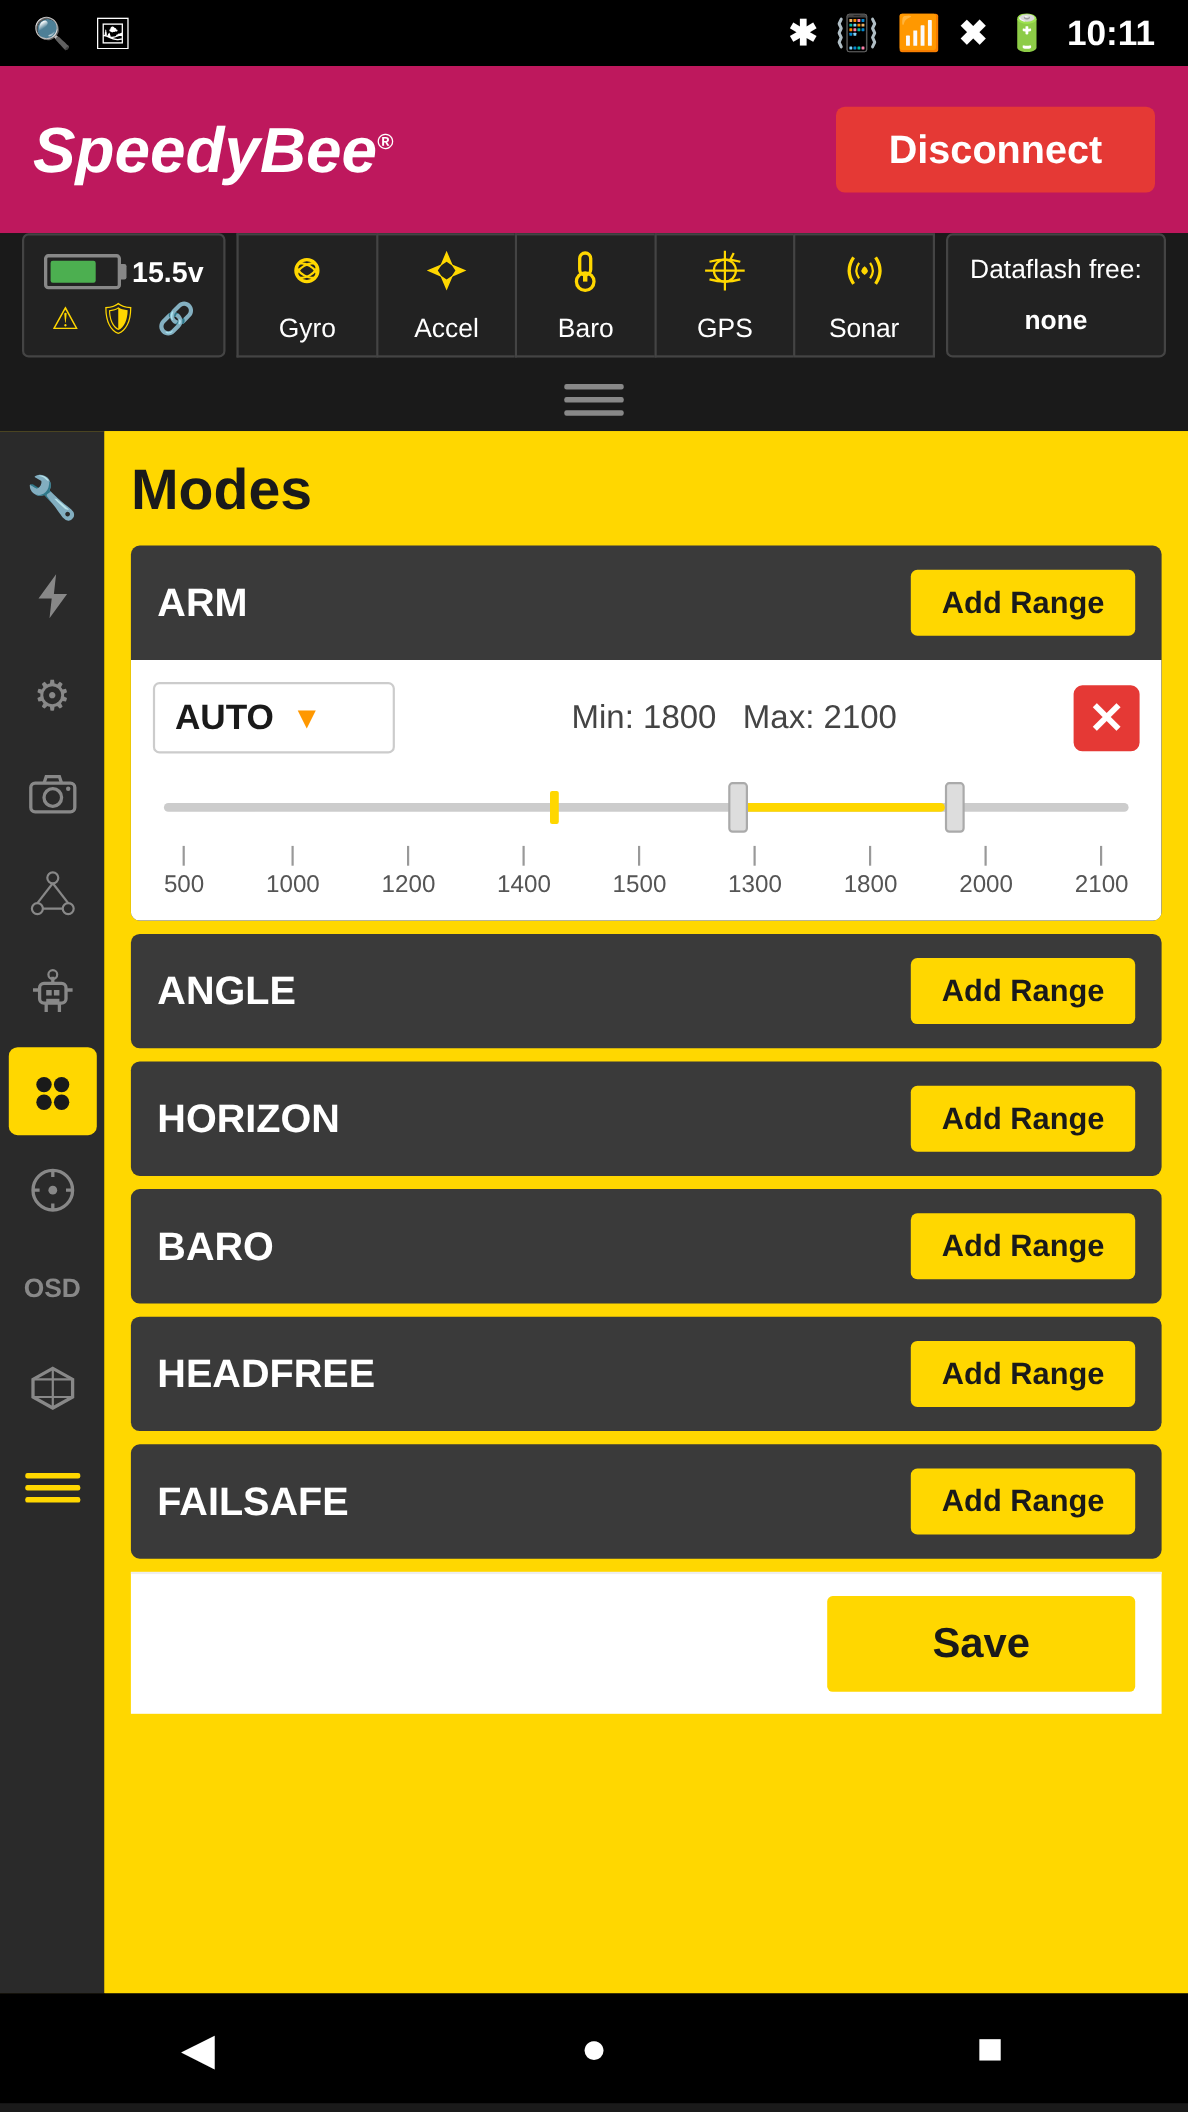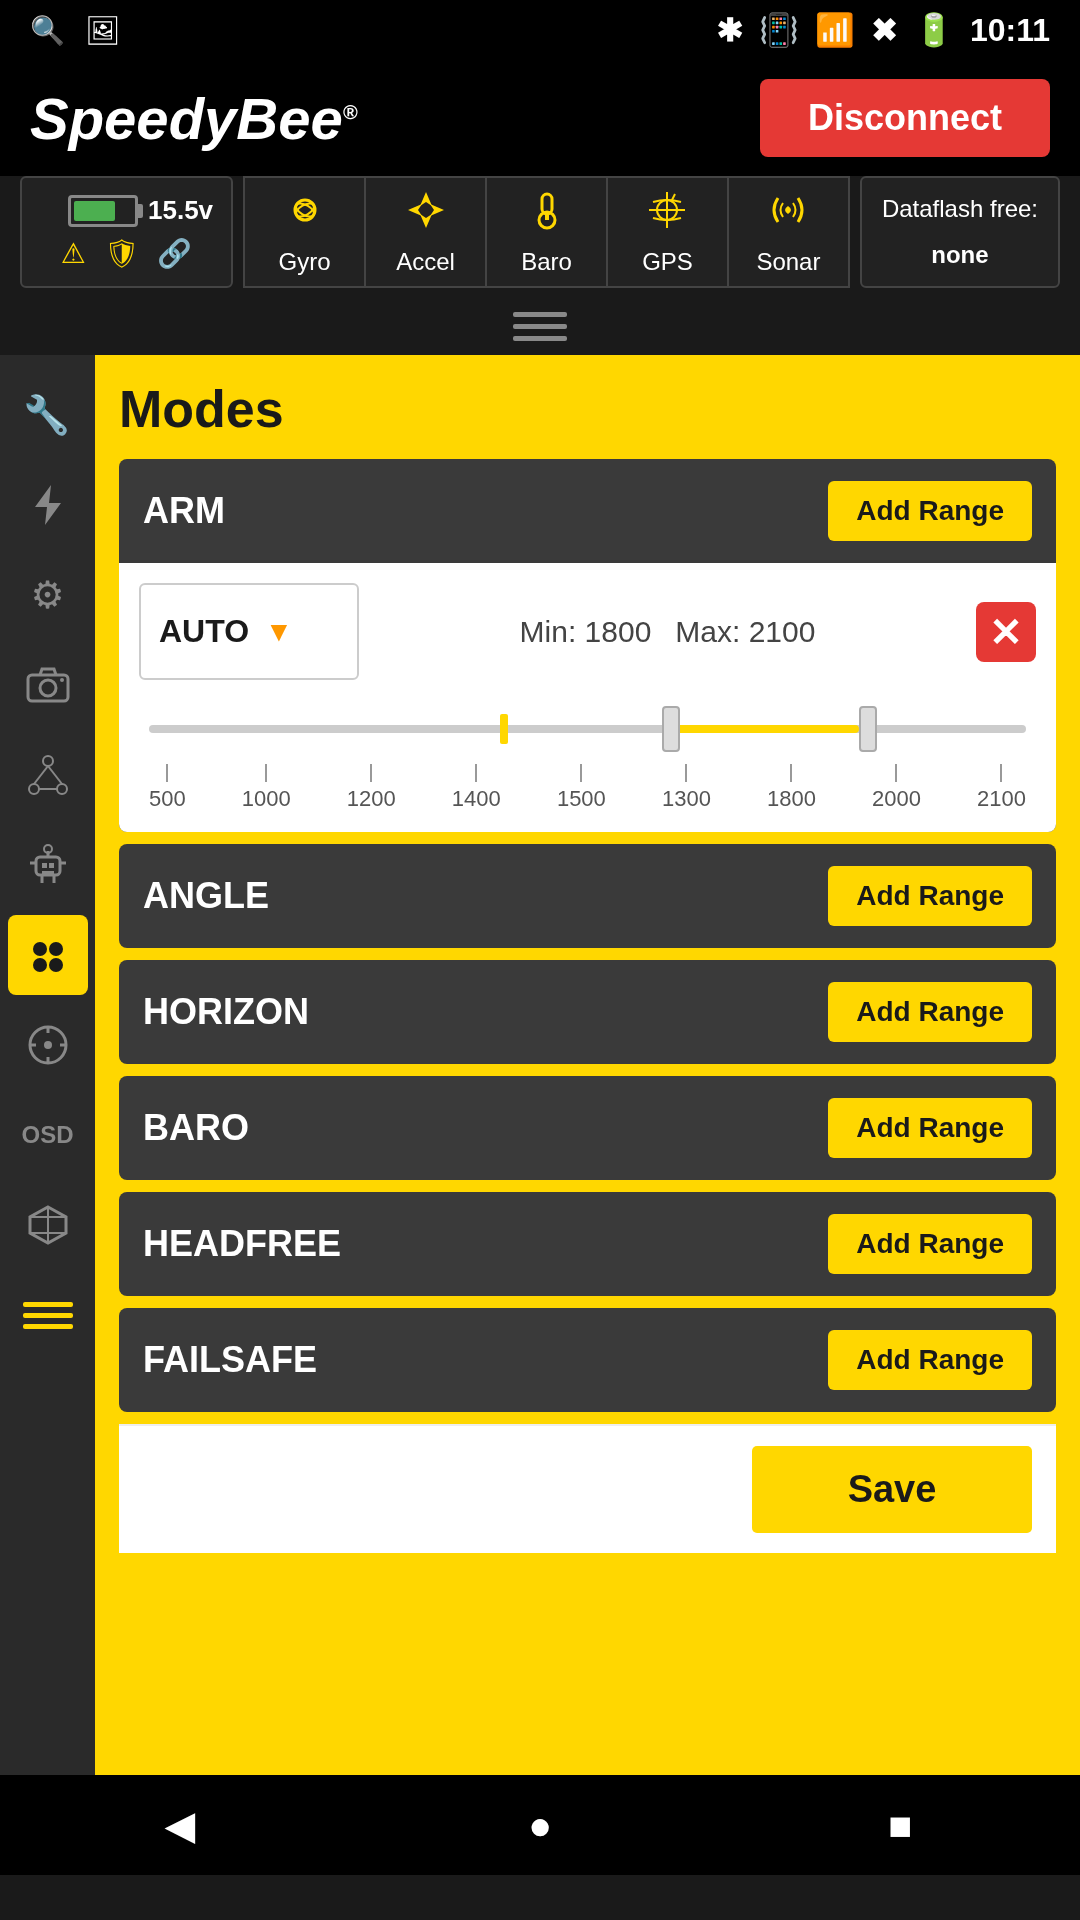--- a/index.html
+++ b/index.html
@@ -21,22 +21,22 @@
       justify-content: space-between;
       padding: 0 30px;
       color: white;
       font-size: 28px;
     }
     .status-left { display: flex; gap: 20px; align-items: center; }
     .status-right { display: flex; gap: 16px; align-items: center; font-weight: bold; font-size: 32px; }
 
     
     .header {
-      background: #000000;
-      height: 116px;
+      background: #be185d;
+      height: 152px;
       display: flex;
       align-items: center;
       justify-content: space-between;
       padding: 0 30px;
     }
     .logo {
       display: flex;
       align-items: center;
     }
     .logo-text {
@@ -74,21 +74,20 @@
       flex-direction: column;
       align-items: center;
       justify-content: center;
       min-width: 170px;
       gap: 10px;
     }
     .battery-indicator {
       display: flex;
       align-items: center;
       gap: 10px;
-      margin-left: 28px;
     }
     .battery-icon {
       width: 70px;
       height: 32px;
       border: 3px solid #888;
       border-radius: 4px;
       position: relative;
       display: flex;
       align-items: center;
       padding: 3px;
@@ -273,21 +272,21 @@
       display: flex;
       align-items: center;
       gap: 20px;
       margin-bottom: 24px;
     }
     .auto-dropdown {
       display: flex;
       align-items: center;
       border: 2px solid #ccc;
       border-radius: 6px;
-      padding: 28px 18px;
+      padding: 12px 18px;
       background: white;
       gap: 16px;
       min-width: 220px;
       cursor: pointer;
     }
     .auto-text { font-size: 32px; color: #1a1a1a; font-weight: bold; }
     .dropdown-arrow { font-size: 28px; color: #FF9800; }
     .range-values {
       flex: 1;
       display: flex;

